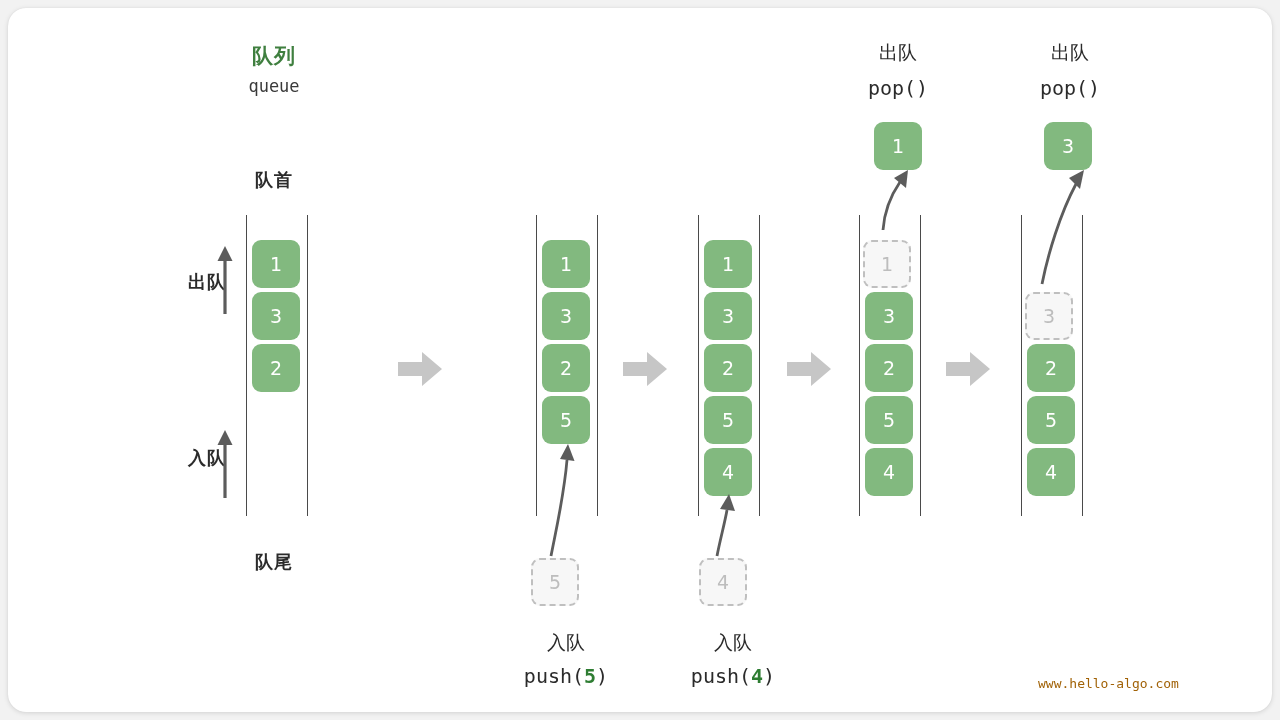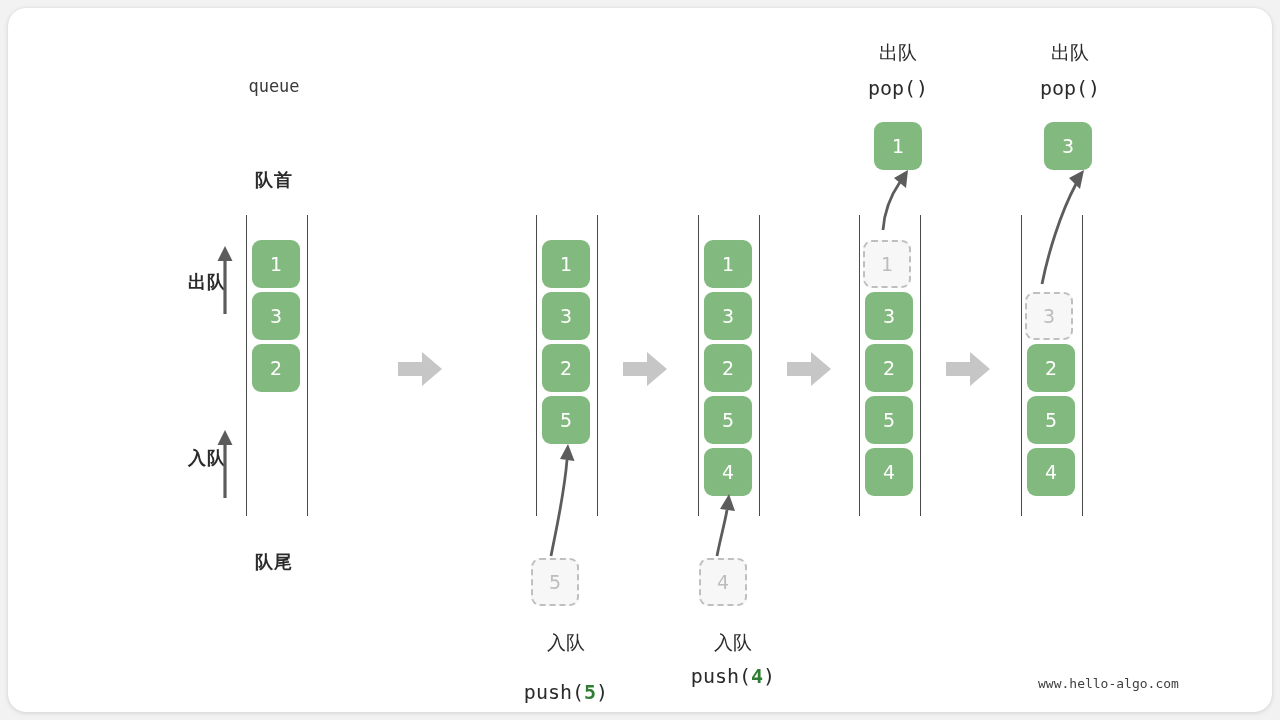--- a/index.html
+++ b/index.html
@@ -112,30 +112,31 @@
 
   
   .thin-arrow { position: absolute; }
   .thin-arrow svg { display: block; overflow: visible; }
 
   
   .watermark {
     position: absolute;
     font-family: "DejaVu Sans Mono", "Liberation Mono", monospace;
     font-size: 13px;
-    color: #404040;
+    color: #a16207;
     white-space: nowrap;
   }
 </style>
 </head>
 <body>
 
 <div id="stage">
   <div id="card">
 
+    <div class="abs title-cn" style="left:186px; top:34px; width:160px;">队列</div>
     <div class="abs title-en" style="left:186px; top:68px; width:160px;">queue</div>
 
     <div class="abs label-bold" style="left:186px; top:160px; width:160px;">队首</div>
     <div class="abs label-bold" style="left:186px; top:542px; width:160px;">队尾</div>
 
     <div class="abs label-bold" style="left:138px; top:262px; width:80px; text-align:right;">出队</div>
     <div class="abs label-bold" style="left:138px; top:438px; width:80px; text-align:right;">入队</div>
 
     <div class="thin-arrow" style="left:206px; top:236px;">
       <svg width="22" height="72" viewBox="0 0 22 72">
@@ -178,21 +179,21 @@
       <div class="box ghost" style="left:523px; top:550px;">5</div>
 
       <div class="thin-arrow" style="left:530px; top:430px;">
         <svg width="60" height="120" viewBox="0 0 60 120">
           <path d="M13 118 C 18 92, 26 58, 29 22" stroke="#5c5c5c" stroke-width="2.8" fill="none"></path>
           <path d="M30 6 L36.5 23 L22 21 Z" fill="#5c5c5c"></path>
         </svg>
       </div>
 
       <div class="abs op-cn" style="left:468px; top:622px; width:180px;">入队</div>
-      <div class="abs op-code" style="left:468px; top:672px; width:180px;"><span>push(</span><span class="arg">5</span><span>)</span></div>
+      <div class="abs op-code" style="left:468px; top:656px; width:180px;"><span>push(</span><span class="arg">5</span><span>)</span></div>
     </div>
 
     <div class="step-arrow" style="left:615px; top:344px;">
       <svg width="44" height="34" viewBox="0 0 44 34">
         <path d="M0 10 H24 V0 L44 17 L24 34 V24 H0 Z" fill="#c6c6c6"></path>
       </svg>
     </div>
 
     <div>
       <div class="rail" style="left:690px; top:207px; height:301px;"></div>

